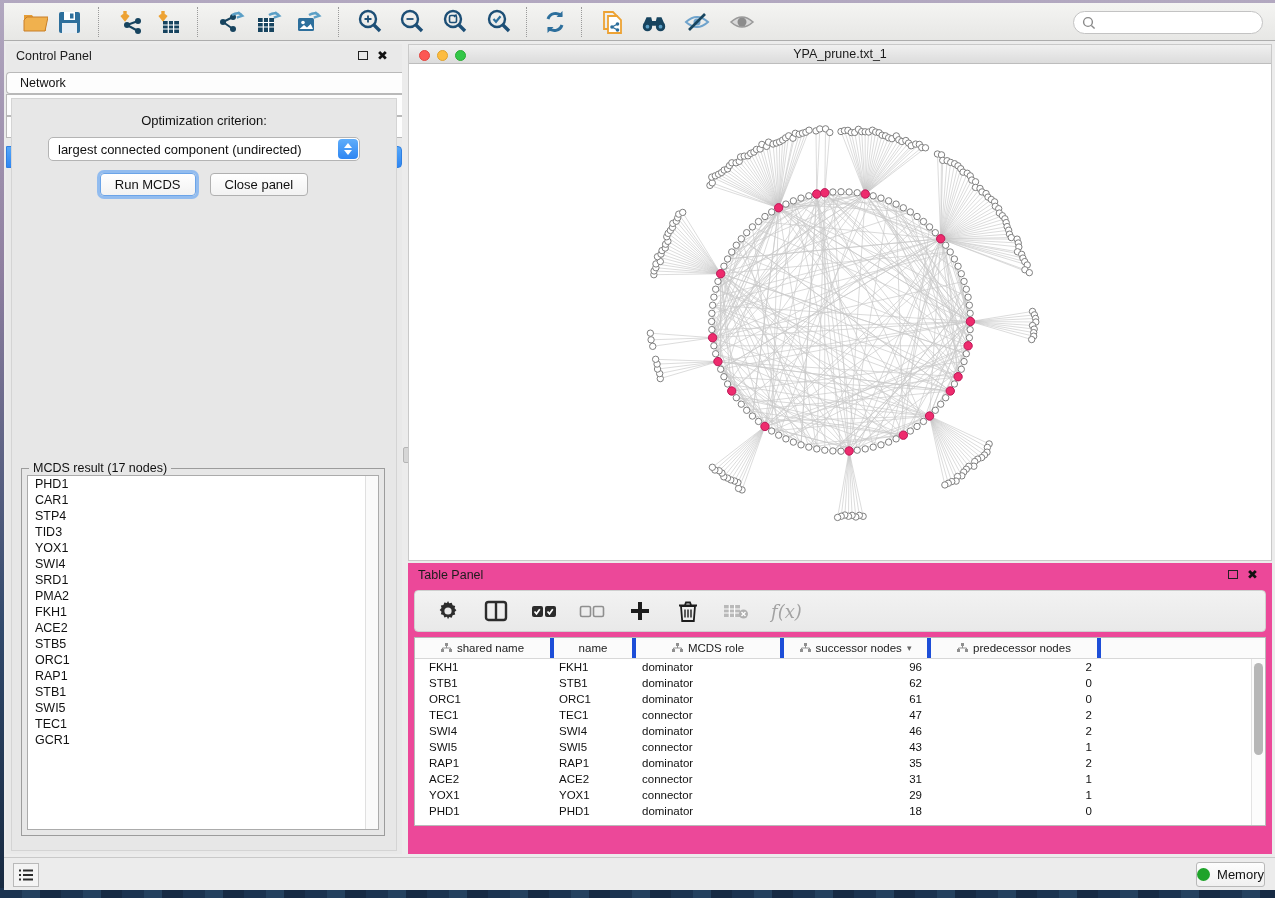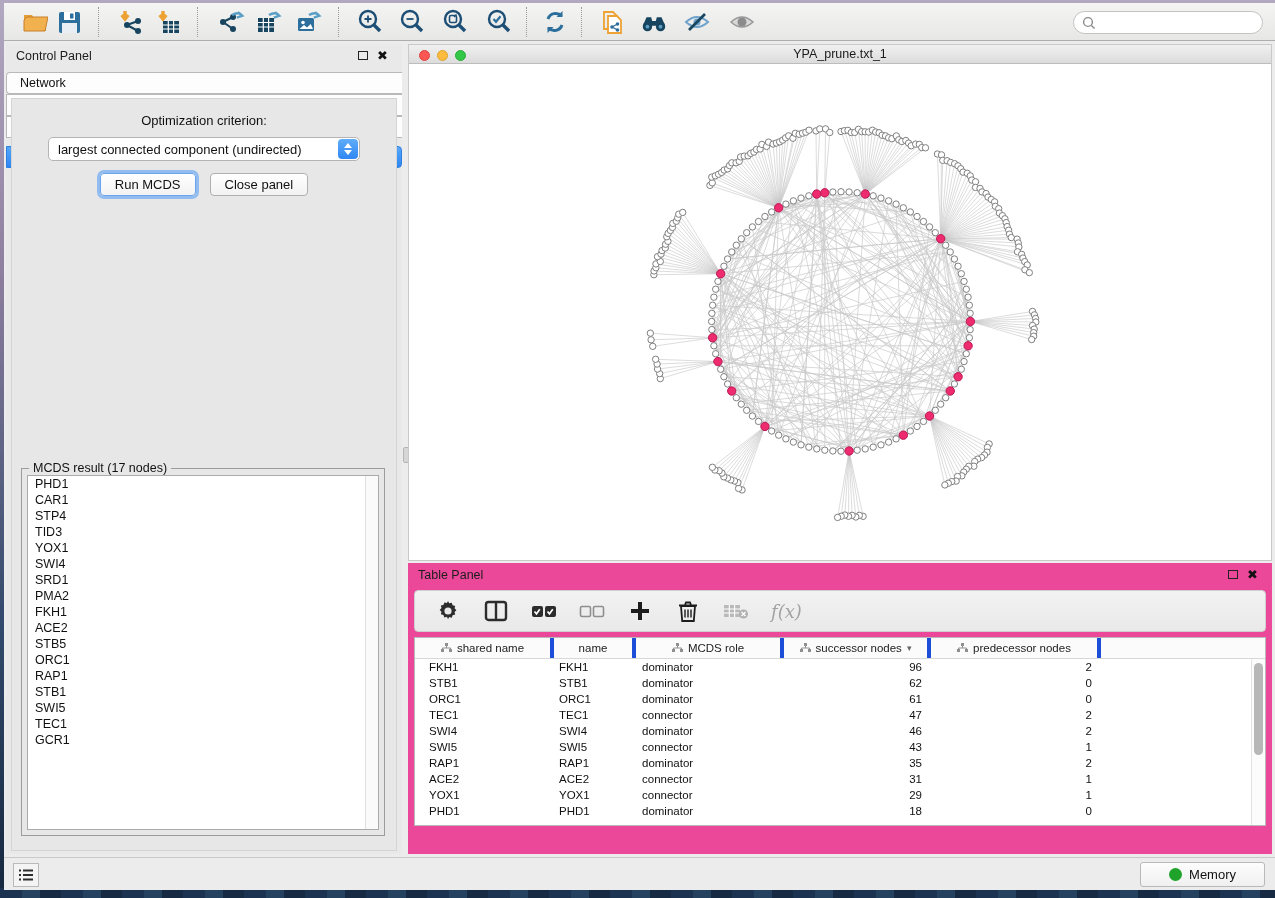--- a/index.html
+++ b/index.html
@@ -105,21 +105,21 @@
   .tp-tab:last-child { border-radius:0 4px 4px 0; border-right:1px solid #b9b9b9; }
   .tp-tab.active { background:linear-gradient(#55a7f9,#2f86f2); color:#fff; border-color:#2f7fe0; }
 
   
   #statusbar { position:absolute; left:0; right:0; bottom:0; height:33px; background:#ececec;
     border-top:1px solid #c9c9c9; }
   #list-btn { position:absolute; left:9px; top:5px; width:26px; height:24px; background:#f4f4f4;
     border:1px solid #b9b9b9; display:flex; align-items:center; justify-content:center; }
   #memory-btn { position:absolute; right:10px; top:4px; height:25px; background:linear-gradient(#fdfdfd,#f0f0f0);
     border:1px solid #b9b9b9; border-radius:3px; display:flex; align-items:center; gap:7px;
-    padding:0 28px; font-size:13px; color:#111;justify-content:flex-end; }
+    padding:0 0; font-size:13px; color:#111;justify-content:flex-end; }
   #memory-dot { width:13px; height:13px; border-radius:50%; background:#1fa32a; }
 </style>
 </head>
 <body>
 
 <div id="desktop">
 <div id="appwin">
 
   <div id="toolbar">
     <div class="tbtn" style="left:17px">

